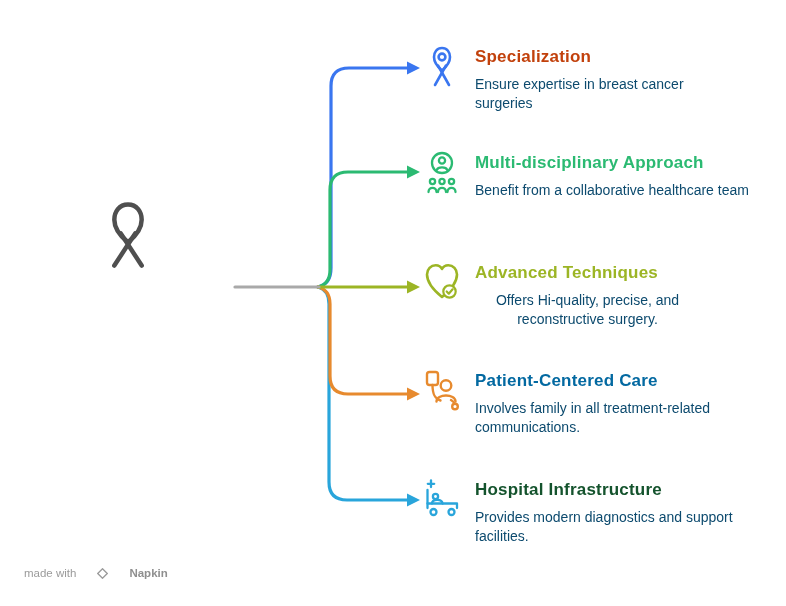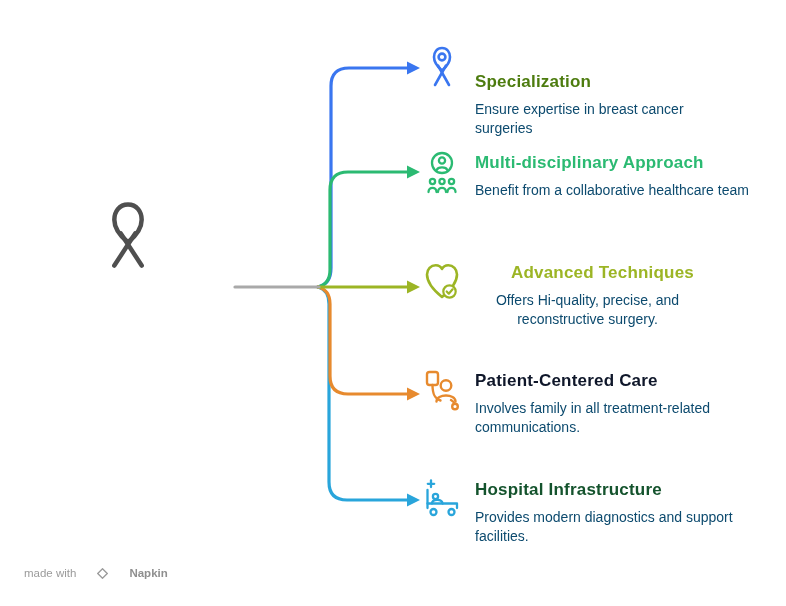--- a/index.html
+++ b/index.html
@@ -11,24 +11,24 @@
   .central-node{position:absolute;left:16px;top:198px;width:224px;z-index:2;text-align:center;}
   .central-icon{display:block;margin:0 auto 8px auto;}
   .central-title{
     font-size:23px;font-weight:bold;color:#4d4d4d;line-height:28px;letter-spacing:.2px;
   }
   .branch{position:absolute;left:422px;z-index:2;display:flex;gap:13px;}
   .branch .icon-box{width:40px;flex:0 0 40px;}
   .branch .txt{padding-top:2px;}
   .branch-title{font-size:17px;font-weight:bold;letter-spacing:.2px;line-height:22px;}
   .branch-desc{font-size:14px;color:#0c4a6e;line-height:19px;margin-top:7px;}
-  .b0{top:44px;}  .b0 .branch-title{color:#4d7c0f;margin-top:25px;} .b0 .branch-desc{width:245px;}
+  .b0{top:44px;}  .b0 .branch-title{color:#c2410c;} .b0 .branch-desc{width:245px;}
   .b1{top:150px;} .b1 .branch-title{color:#2BBA72;} .b1 .branch-desc{width:330px;}
-  .b2{top:260px;} .b2 .branch-title{color:#9CB525;margin-left:36px;} .b2 .branch-desc{width:225px;text-align:center;}
-  .b3{top:368px;} .b3 .branch-title{color:#0f172a;} .b3 .branch-desc{width:285px;}
+  .b2{top:260px;} .b2 .branch-title{color:#9CB525;} .b2 .branch-desc{width:225px;text-align:center;}
+  .b3{top:368px;} .b3 .branch-title{color:#0369a1;} .b3 .branch-desc{width:285px;}
   .b4{top:477px;} .b4 .branch-title{color:#14532d;} .b4 .branch-desc{width:290px;}
   .watermark{
     position:absolute;left:24px;top:567px;z-index:2;display:flex;align-items:center;gap:21px;
     font-size:11.5px;color:#9b9b9b;
   }
   .watermark .brand{font-weight:bold;color:#8f8f8f;}
 </style>
 </head>
 <body>
 

